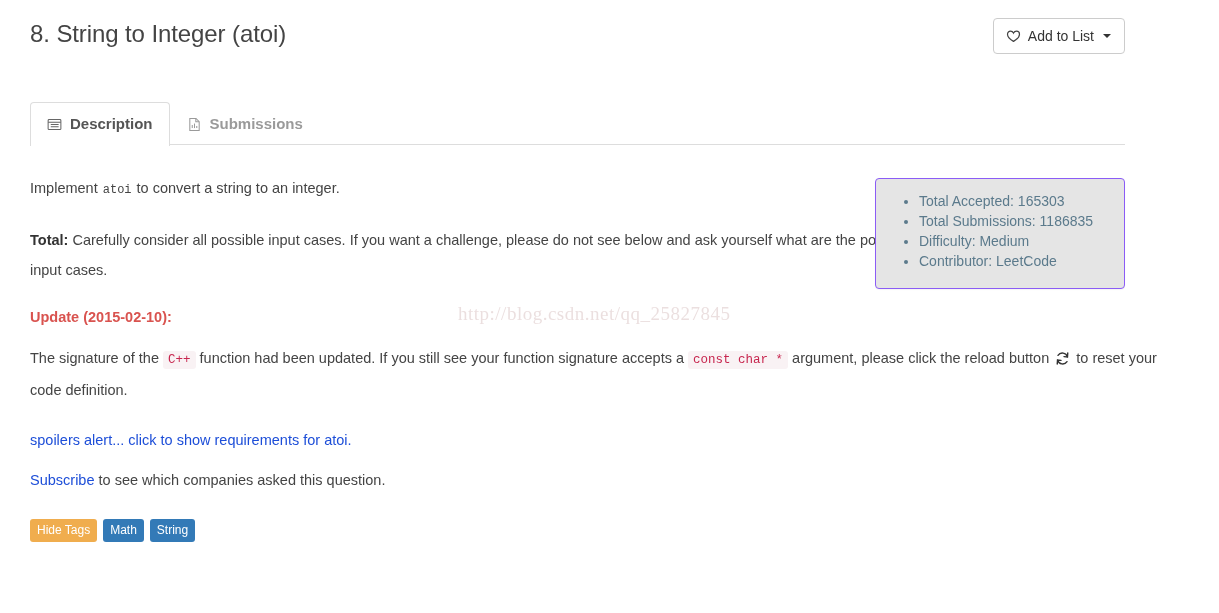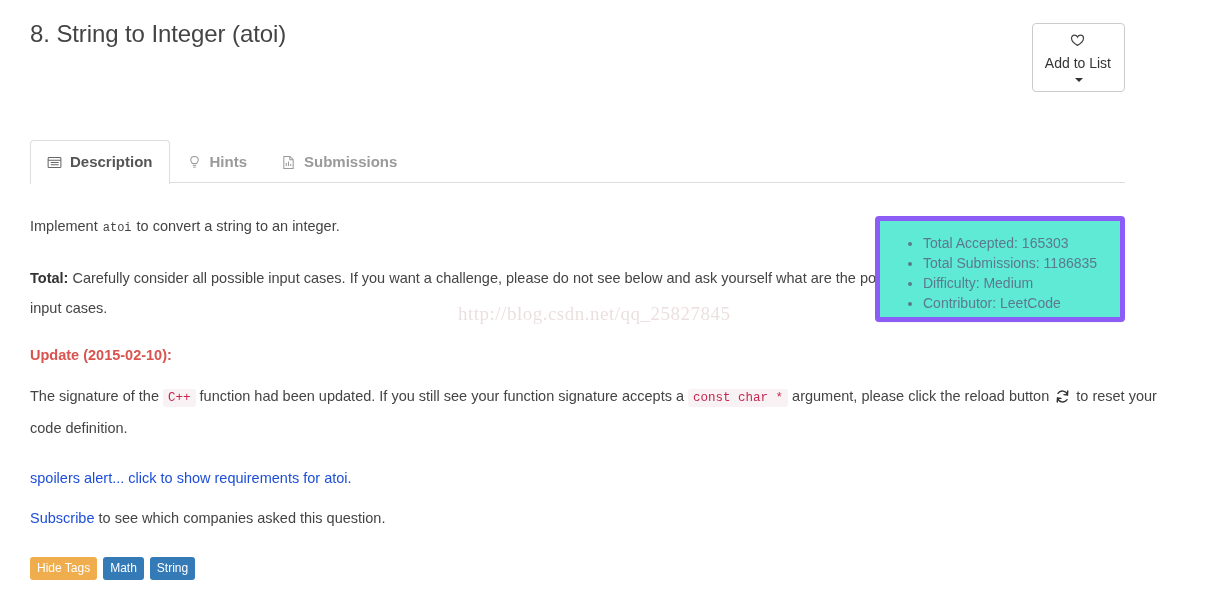--- a/index.html
+++ b/index.html
@@ -39,22 +39,20 @@
     align-items: center;
     gap: 7px;
     border: 1px solid #cccccc;
     border-radius: 4px;
     background: #ffffff;
     padding: 9px 13px 9px 12px;
     font-size: 14px;
     color: #333333;
     cursor: pointer;
     white-space: nowrap;
-    margin-top: 5px;
-    flex-direction: column;
   }
   .heart-icon { display: inline-block; width: 15px; height: 15px; line-height: 0; }
   .caret {
     display: inline-block;
     width: 0; height: 0;
     border-left: 4px solid transparent;
     border-right: 4px solid transparent;
     border-top: 4px solid #333333;
     margin-left: 2px;
   }
@@ -108,24 +106,24 @@
   
   .content {
     position: relative;
     margin-top: 28px;
   }
   .stats-box {
     position: absolute;
     top: 5px;
     right: 0;
     width: 250px;
-    border: 5px solid #8b5cf6;
+    border: 1px solid #8b5cf6;
     border-radius: 4px;
-    background: #5eead4;
-    padding: 12px 10px 4px 0;
+    background: #e5e5e5;
+    padding: 12px 10px 17px 0;
     box-shadow: 0 1px 1px rgba(0,0,0,0.04);
   }
   .stats-box ul {
     margin: 0;
     padding-left: 43px;
     list-style: disc;
   }
   .stats-box li {
     font-size: 14px;
     line-height: 20px;
@@ -242,30 +240,20 @@
           <svg width="15" height="15" viewBox="0 0 16 16" fill="none" stroke="#666" stroke-width="1.1">
             <rect x="1.2" y="2.6" width="13.6" height="10.8" rx="1"></rect>
             <line x1="1.2" y1="5.6" x2="14.8" y2="5.6"></line>
             <line x1="4" y1="8" x2="12.4" y2="8"></line>
             <line x1="4" y1="10.4" x2="12.4" y2="10.4"></line>
           </svg>
         </span>
         <span>Description</span>
       </li>
 
-      <li class="tab">
-        <span class="tab-icon">
-          <svg width="15" height="15" viewBox="0 0 16 16" fill="none" stroke="#9a9a9a" stroke-width="1.1">
-            <path d="M8 1.5 C5.6 1.5 4 3.2 4 5.2 C4 6.9 5.2 7.7 5.7 9.1 L10.3 9.1 C10.8 7.7 12 6.9 12 5.2 C12 3.2 10.4 1.5 8 1.5 Z"></path>
-            <line x1="6.1" y1="11" x2="9.9" y2="11"></line>
-            <line x1="6.7" y1="13" x2="9.3" y2="13"></line>
-          </svg>
-        </span>
-        <span>Hints</span>
-      </li>
 
       <li class="tab">
         <span class="tab-icon">
           <svg width="15" height="15" viewBox="0 0 16 16" fill="none" stroke="#9a9a9a" stroke-width="1.1">
             <path d="M3 1.6 L9.6 1.6 L13 5 L13 14.4 L3 14.4 Z"></path>
             <path d="M9.4 1.8 L9.4 5 L12.8 5"></path>
             <line x1="5.6" y1="11.8" x2="5.6" y2="8.6"></line>
             <line x1="8" y1="11.8" x2="8" y2="7"></line>
             <line x1="10.4" y1="11.8" x2="10.4" y2="9.6"></line>
           </svg>

